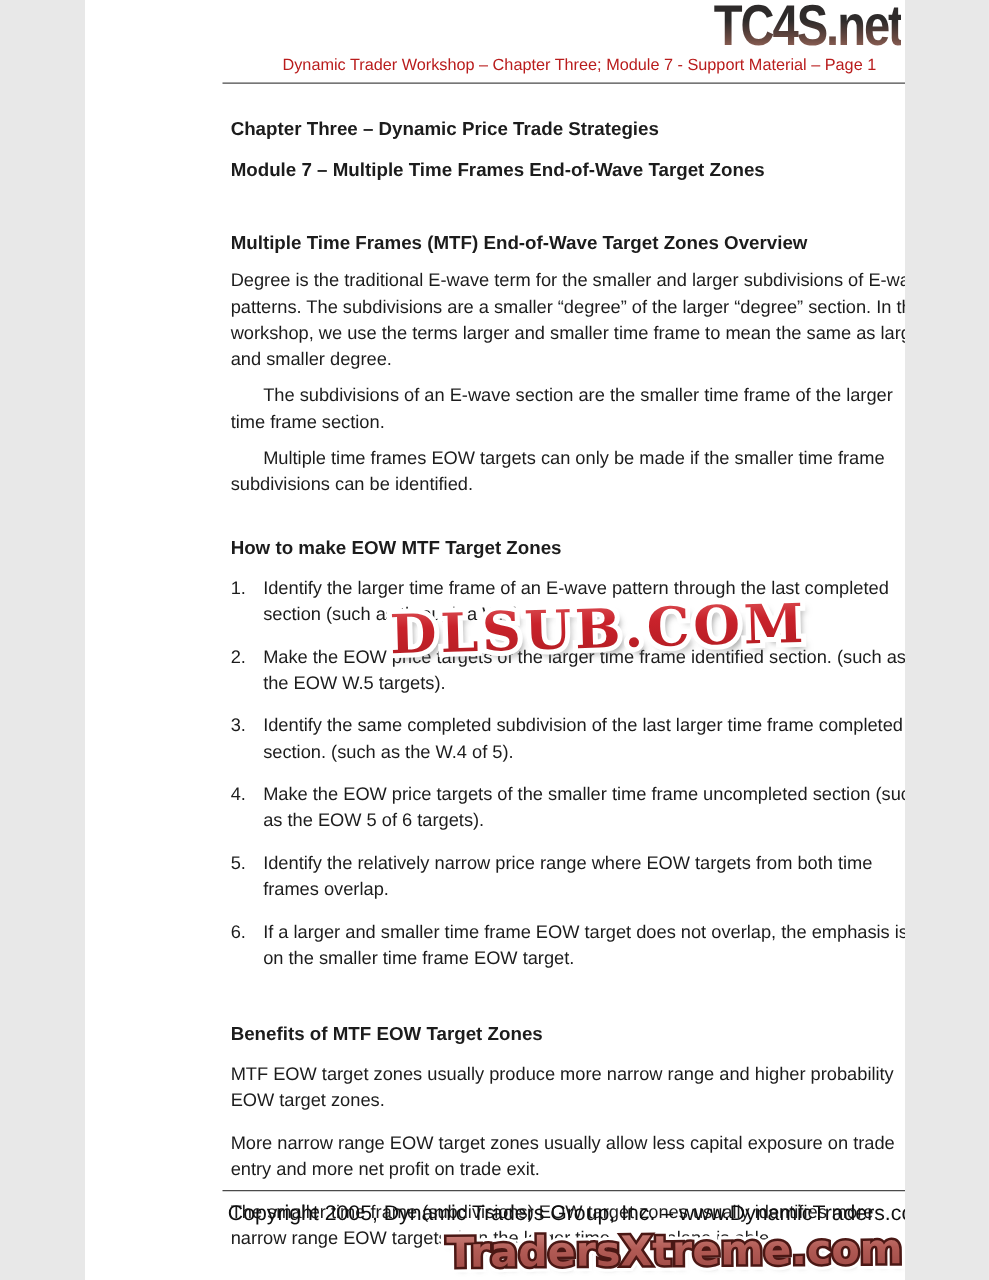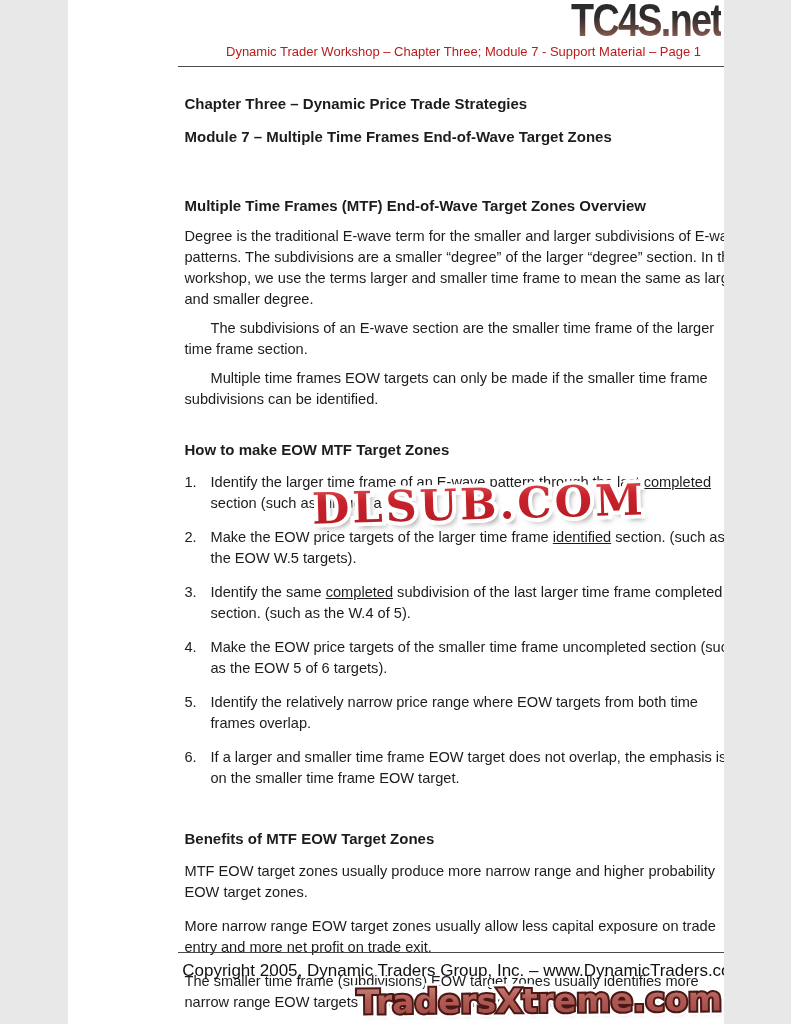--- a/index.html
+++ b/index.html
@@ -36,31 +36,31 @@
   .header{
     position:absolute;left:110px;top:44px;width:572px;
     text-align:center;font-size:13px;line-height:16px;color:#b91c1c;
     padding-bottom:6px;border-bottom:1px solid var(--rule);
   }
   
   .content{position:absolute;left:117px;top:66px;width:560px;}
   .h{font-weight:bold;font-size:15px;line-height:19px;margin:0;}
   .chapter{margin-top:28px;}
   .module{margin-top:14px;}
-  .sec-overview{margin-top:50px;}
+  .sec-overview{margin-top:39px;}
   .sec-howto{margin-top:30px;}
   .sec-benefits{margin-top:40px;}
   p{font-size:14.6px;line-height:21px;margin:11px 0 0;}
   p.indent{text-indent:26px;margin-top:8px;}
   p.b{margin-top:13px;}
   .olist{margin-top:4px;}
   .oitem{display:flex;margin-top:13px;font-size:14.6px;line-height:21px;}
   .num{flex:none;width:26px;}
   .itext{flex:1;}
-  .u{text-decoration:underline;}
+  .u{}
   
   .footer{
     position:absolute;left:110px;top:952px;width:572px;
     border-top:1px solid var(--rule);
     text-align:center;font-size:17px;color:#101010;
     padding-top:8px;
   }
   
   .wm{position:absolute;white-space:nowrap;}
   .wm>span{display:block;}

